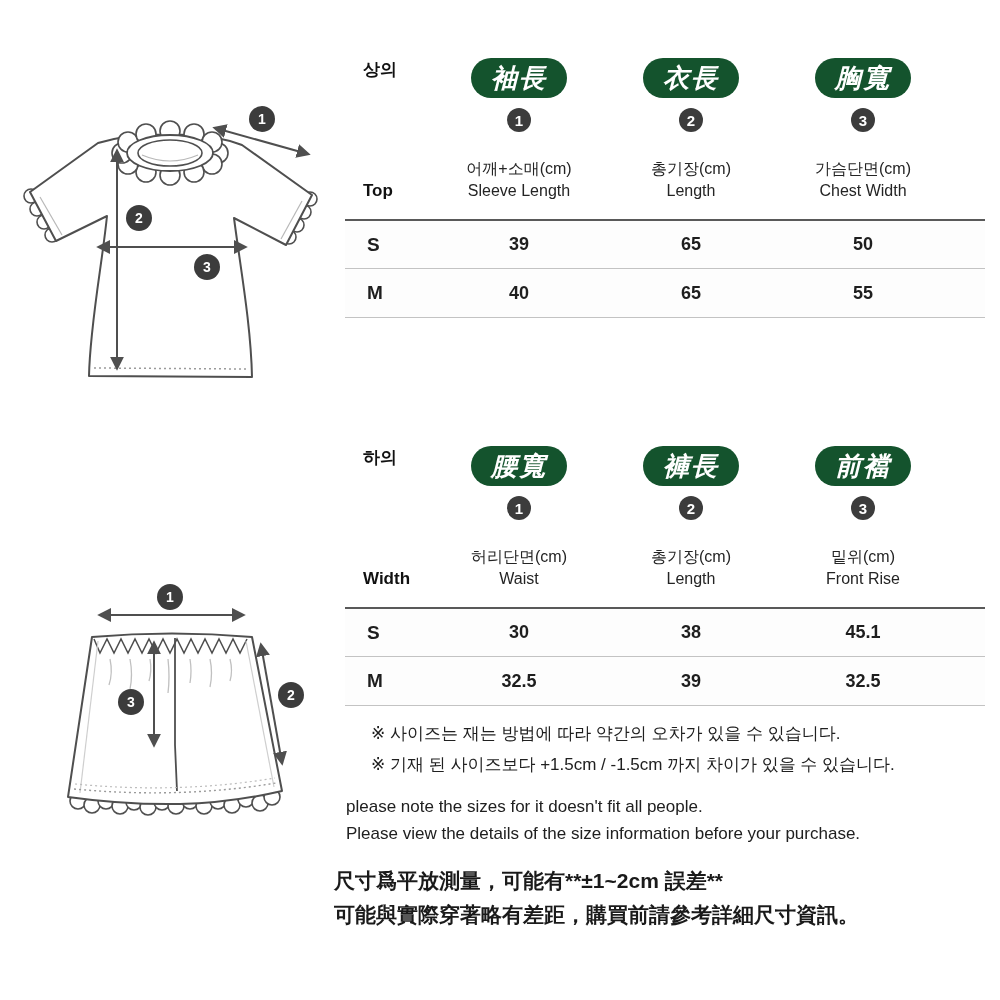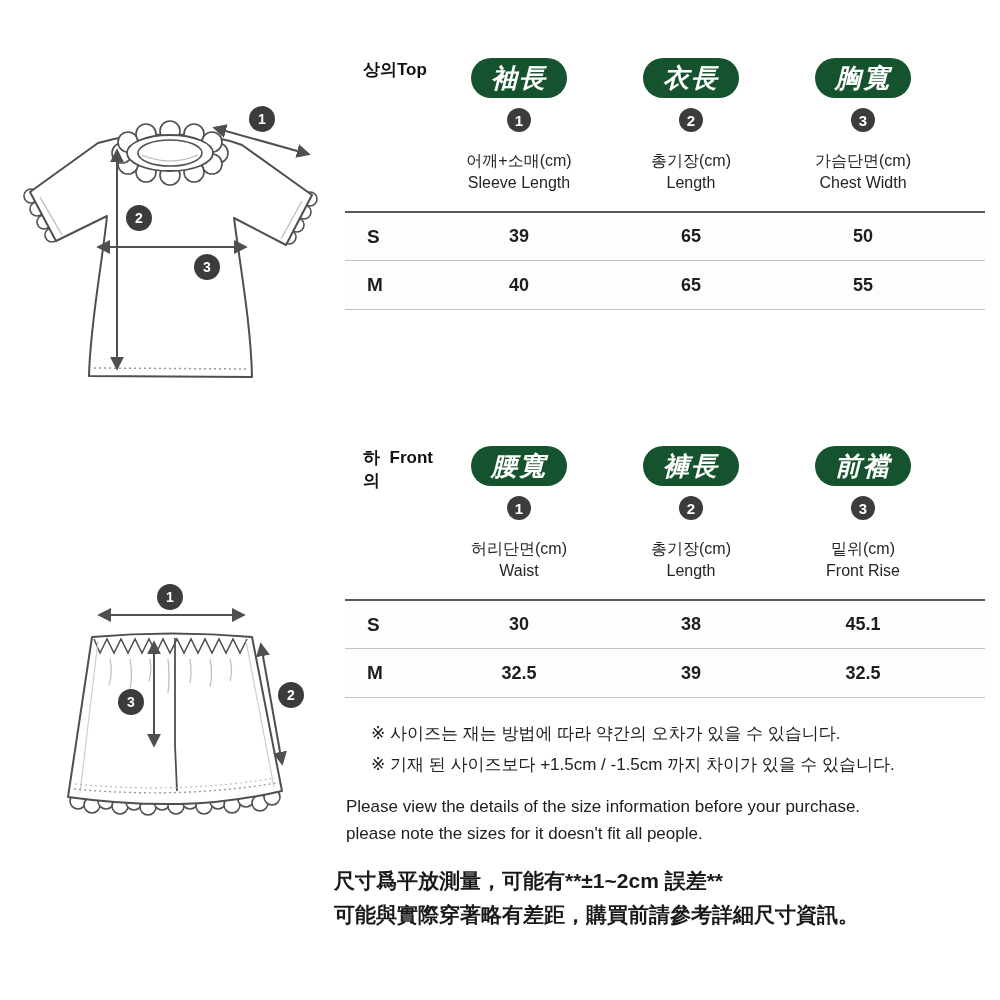--- a/index.html
+++ b/index.html
@@ -6,22 +6,22 @@
   .canvas{position:relative;width:1000px;height:1000px;background:#ffffff;overflow:hidden;
           font-family:"Liberation Sans","DejaVu Sans",sans-serif;color:#222;}
   .illus{position:absolute;}
   .size-block{position:absolute;left:345px;width:640px;}
   .hdr-grid{display:grid;grid-template-columns:88px 1fr 1fr 1fr;width:640px;box-sizing:border-box;padding-right:36px;}
   .col-head{display:flex;flex-direction:column;align-items:center;}
   .pill{height:40px;display:flex;align-items:center;justify-content:center;padding:0 20px;border-radius:22px;
         background:#14532d;color:#fff;font-size:26px;font-weight:700;letter-spacing:2px;font-style:italic;}
   .numchip{width:24px;height:24px;border-radius:50%;background:#3c3c3c;color:#fff;font-size:15px;font-weight:700;
         display:flex;align-items:center;justify-content:center;margin-top:10px;}
-  .collabels{margin-top:18px;text-align:center;font-size:16px;line-height:22px;color:#242424;}
-  .grouplabel{display:flex;flex-direction:row;justify-content:flex-start;align-items:flex-start;
+  .collabels{margin-top:26px;text-align:center;font-size:16px;line-height:22px;color:#242424;}
+  .grouplabel{display:flex;flex-direction:column;justify-content:space-between;align-items:flex-start;
         padding-left:18px;font-size:17px;font-weight:700;line-height:23px;color:#111;}
   .tbl{margin-top:17px;border-bottom:1px solid #c3c3c3;}
   .trow{display:grid;grid-template-columns:88px 1fr 1fr 1fr;box-sizing:border-box;padding-right:36px;
         height:49px;align-items:center;background:#fdfdfd;}
   .trow.first{border-top:2px solid #595959;}
   .trow.second{border-top:1px solid #c3c3c3;}
   .tsize{padding-left:22px;font-size:19px;font-weight:700;color:#1e1e1e;}
   .tval{text-align:center;font-size:18px;font-weight:600;color:#1e1e1e;}
   .notes-ko{position:absolute;left:346px;top:718px;font-size:17px;line-height:31px;font-weight:500;color:#202020;margin-left:25px;}
   .notes-en{position:absolute;left:346px;top:793px;font-size:17px;line-height:27px;color:#202020;}
@@ -197,21 +197,21 @@
         <div class="tval">65</div>
         <div class="tval">55</div>
       </div>
     </div>
   </div>
 
   <div class="size-block" style="top:446px;">
     <div class="hdr-grid">
       <div class="grouplabel">
         <span>하의</span>
-        <span>Front</span>
+        <span>Width</span>
       </div>
       <div class="col-head">
         <div class="pill">腰寬</div>
         <div class="numchip">1</div>
         <div class="collabels">
           <div>허리단면(cm)</div>
           <div>Waist</div>
         </div>
       </div>
       <div class="col-head">
@@ -245,21 +245,21 @@
         <div class="tval">32.5</div>
       </div>
     </div>
   </div>
 
   <div class="notes-ko">
     <div>※ 사이즈는 재는 방법에 따라 약간의 오차가 있을 수 있습니다.</div>
     <div>※ 기재 된 사이즈보다 +1.5cm / -1.5cm 까지 차이가 있을 수 있습니다.</div>
   </div>
   <div class="notes-en">
+    <div>please note the sizes for it doesn't fit all people.</div>
     <div>Please view the details of the size information before your purchase.</div>
-    <div>please note the sizes for it doesn't fit all people.</div>
   </div>
   <div class="notes-zh">
     <div>尺寸爲平放測量，可能有**±1~2cm 誤差**</div>
     <div>可能與實際穿著略有差距，購買前請參考詳細尺寸資訊。</div>
   </div>
 
 </div>
 
 </body></html>

